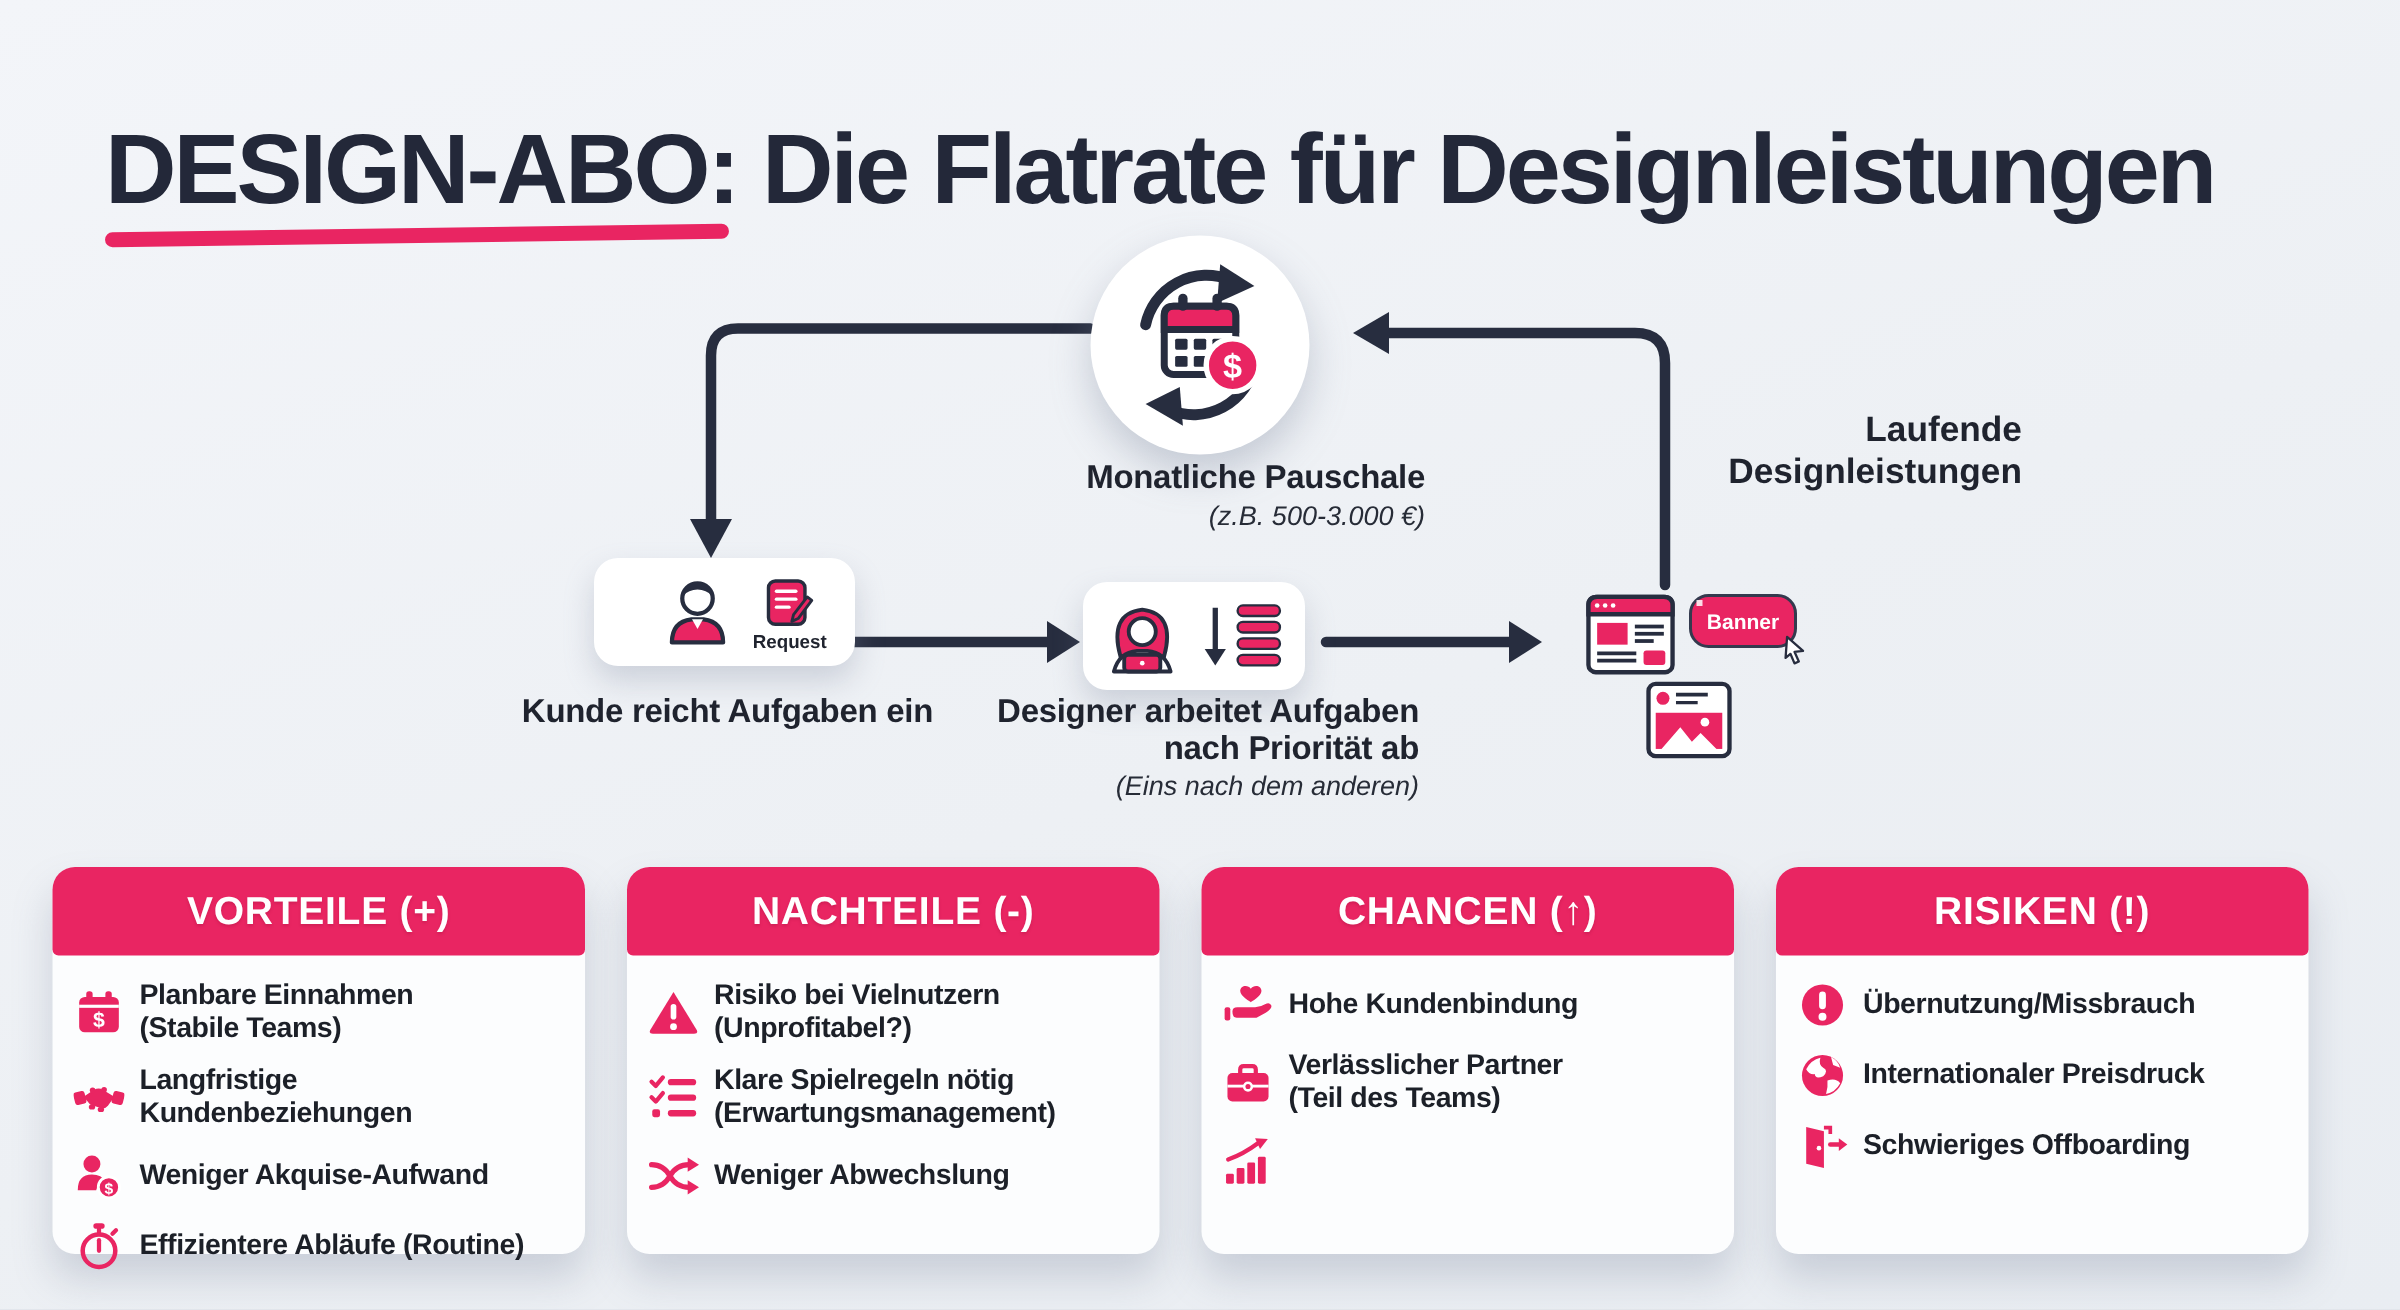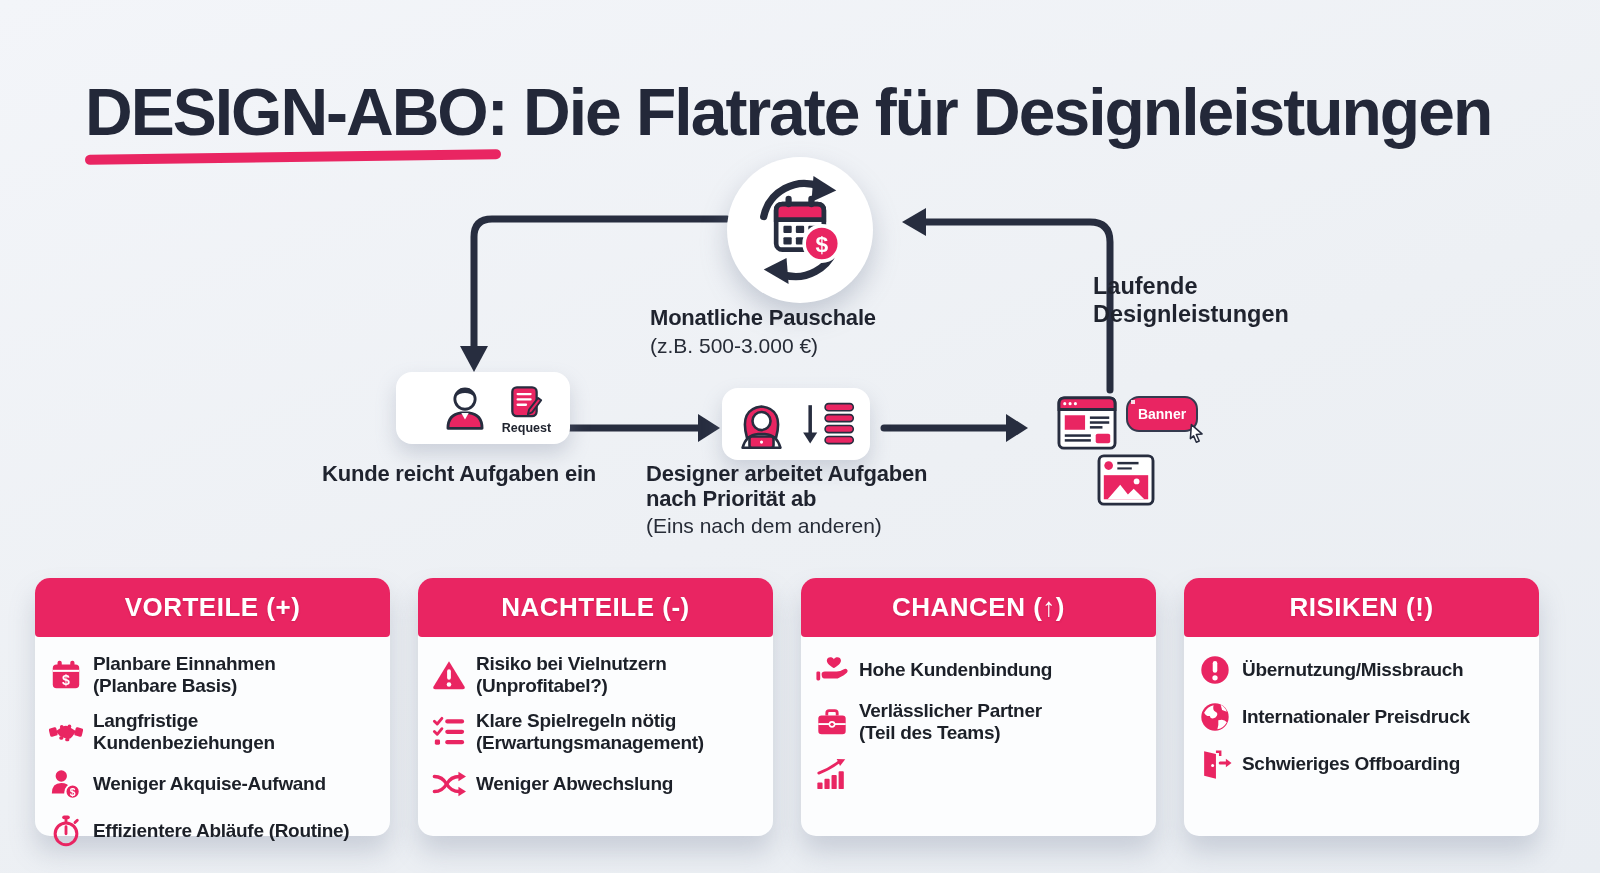--- a/index.html
+++ b/index.html
@@ -7,21 +7,21 @@
     position:relative;width:1600px;height:873px;overflow:hidden;
     background:linear-gradient(160deg,#f3f5f9 0%,#edf0f4 55%,#e9edf2 100%);
     font-family:"Liberation Sans","DejaVu Sans",sans-serif;
     -webkit-font-smoothing:antialiased;
   }
   
   .title{
     position:absolute;left:70px;top:34px;font-size:66px;font-weight:700;
     letter-spacing:-2px;color:#232839;line-height:1.05;white-space:nowrap;
   }
-  .title .hl{position:relative;display:inline-block;margin-left:15px;}
+  .title .hl{position:relative;display:inline-block;}
   .title .hl::after{
     content:"";position:absolute;left:0;right:6px;bottom:-14px;height:10px;
     border-radius:6px;background:#e92562;transform:rotate(-0.8deg);
   }
   
   .arrows{position:absolute;left:0;top:0;z-index:2;pointer-events:none;}
   .hub{
     position:absolute;left:727px;top:157px;width:146px;height:146px;border-radius:50%;
     background:#fff;box-shadow:0 12px 26px rgba(125,136,158,.38);
     display:flex;align-items:center;justify-content:center;z-index:3;
@@ -33,23 +33,23 @@
     display:flex;align-items:center;justify-content:center;gap:11px;
   }
   .node-kunde{left:396px;top:372px;width:150px;height:72px;padding-left:24px;}
   .node-designer{left:722px;top:388px;width:148px;height:72px;}
   .person-ic{width:52px;height:52px;display:block;}
   .designer-ic{width:55px;height:55px;display:block;}
   .prio-ic{width:58px;height:46px;display:block;}
   .req{display:flex;flex-direction:column;align-items:center;margin-top:3px;}
   .req-ic{width:40px;height:38px;display:block;}
   .req-txt{font-size:12.5px;font-weight:700;color:#20242f;margin-top:-2px;}
-  .flow-label{position:absolute;text-align:left;color:#1f232e;z-index:3;}
+  .flow-label{position:absolute;text-align:right;color:#1f232e;z-index:3;}
   .flow-label .b{font-weight:700;font-size:22px;line-height:1.12;letter-spacing:-0.2px;}
-  .flow-label .s{font-weight:400;font-size:21px;line-height:1.15;margin-top:3px;color:#272c37;}
+  .flow-label .s{font-weight:400;font-size:18px;line-height:1.15;margin-top:3px;color:#272c37;font-style:italic;}
   .lbl-hub{left:650px;top:306px;width:300px;}
   .lbl-kunde{left:322px;top:462px;width:300px;}
   .lbl-designer{left:646px;top:462px;width:300px;}
   .lbl-output{left:1093px;top:272px;width:255px;font-weight:700;font-size:23.5px;line-height:1.2;color:#1f232e;}
   .browser-ic{position:absolute;left:1056px;top:394px;width:62px;height:58px;z-index:3;}
   .image-ic{position:absolute;left:1096px;top:453px;width:60px;height:54px;z-index:3;}
   .banner{
     position:absolute;left:1126px;top:396px;width:68px;height:32px;background:#e92562;
     border:2.5px solid #343a4e;border-radius:13px;z-index:3;
     display:flex;align-items:center;justify-content:center;
@@ -228,21 +228,21 @@
               <svg viewBox="0 0 36 36">
    <rect x="4" y="7" width="28" height="25" rx="4" fill="#e92562"></rect>
    <rect x="9" y="3" width="4.5" height="8" rx="2" fill="#e92562"></rect>
                 <rect x="22.5" y="3" width="4.5" height="8" rx="2" fill="#e92562"></rect>
    <rect x="4" y="12.5" width="28" height="2.2" fill="#fff"></rect>
    <text x="18" y="28.5" font-size="15" font-weight="bold" fill="#fff" text-anchor="middle" font-family="Liberation Sans, sans-serif">$</text>
               </svg>
             </span>
           <div class="t">
               <span>Planbare Einnahmen</span>
-              <span>(Planbare Basis)</span>
+              <span>(Stabile Teams)</span>
             </div>
         </li>
         <li>
           <span class="ic">
               <svg viewBox="0 0 40 36" fill="#e92562">
    <rect x="0.5" y="13" width="9" height="10" rx="2" transform="rotate(-14 5 18)"></rect>
    <rect x="30.5" y="13" width="9" height="10" rx="2" transform="rotate(14 35 18)"></rect>
    <path d="M8 17 L16 11.5 Q20 9.5 23 11.5 L32 17 L27 24 Q24 27.5 20 25.5 L13 23 Z"></path>
    <circle cx="15" cy="12" r="2.2"></circle>
                 <circle cx="24" cy="11.5" r="2.2"></circle>

